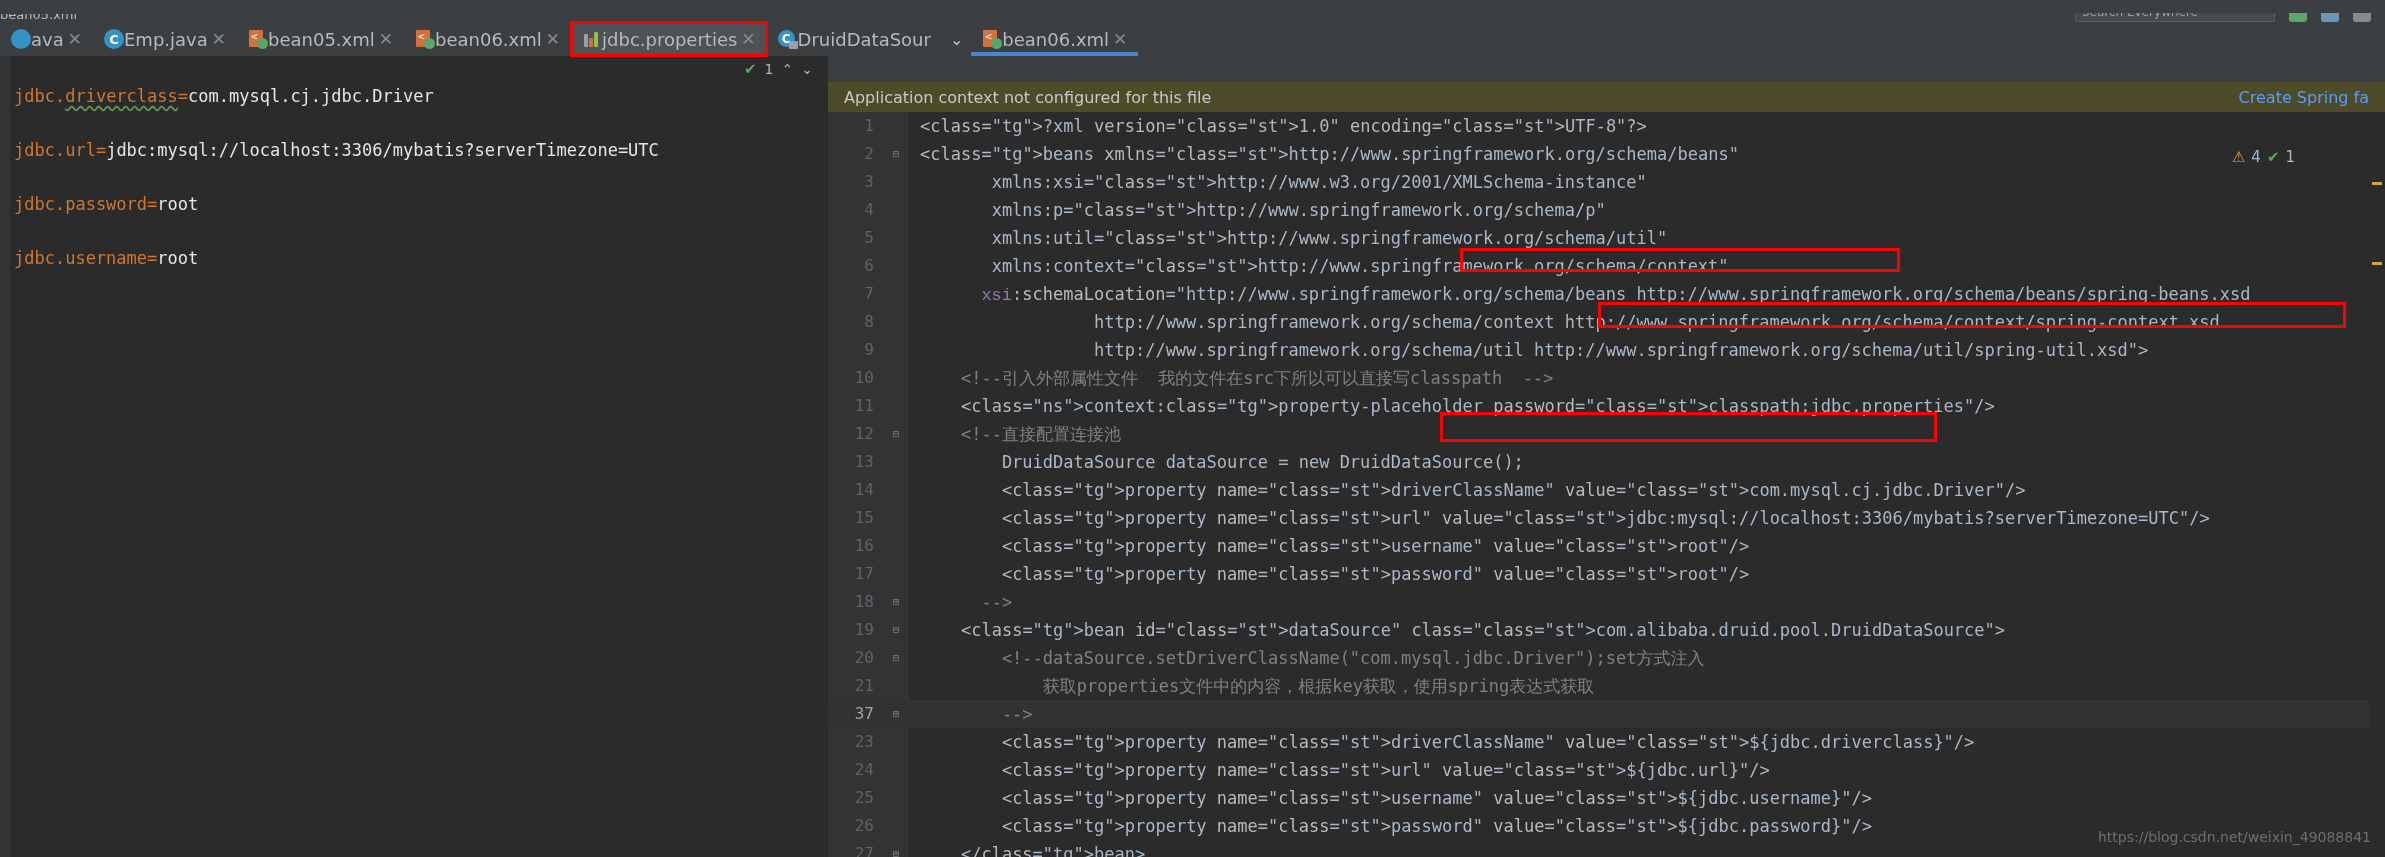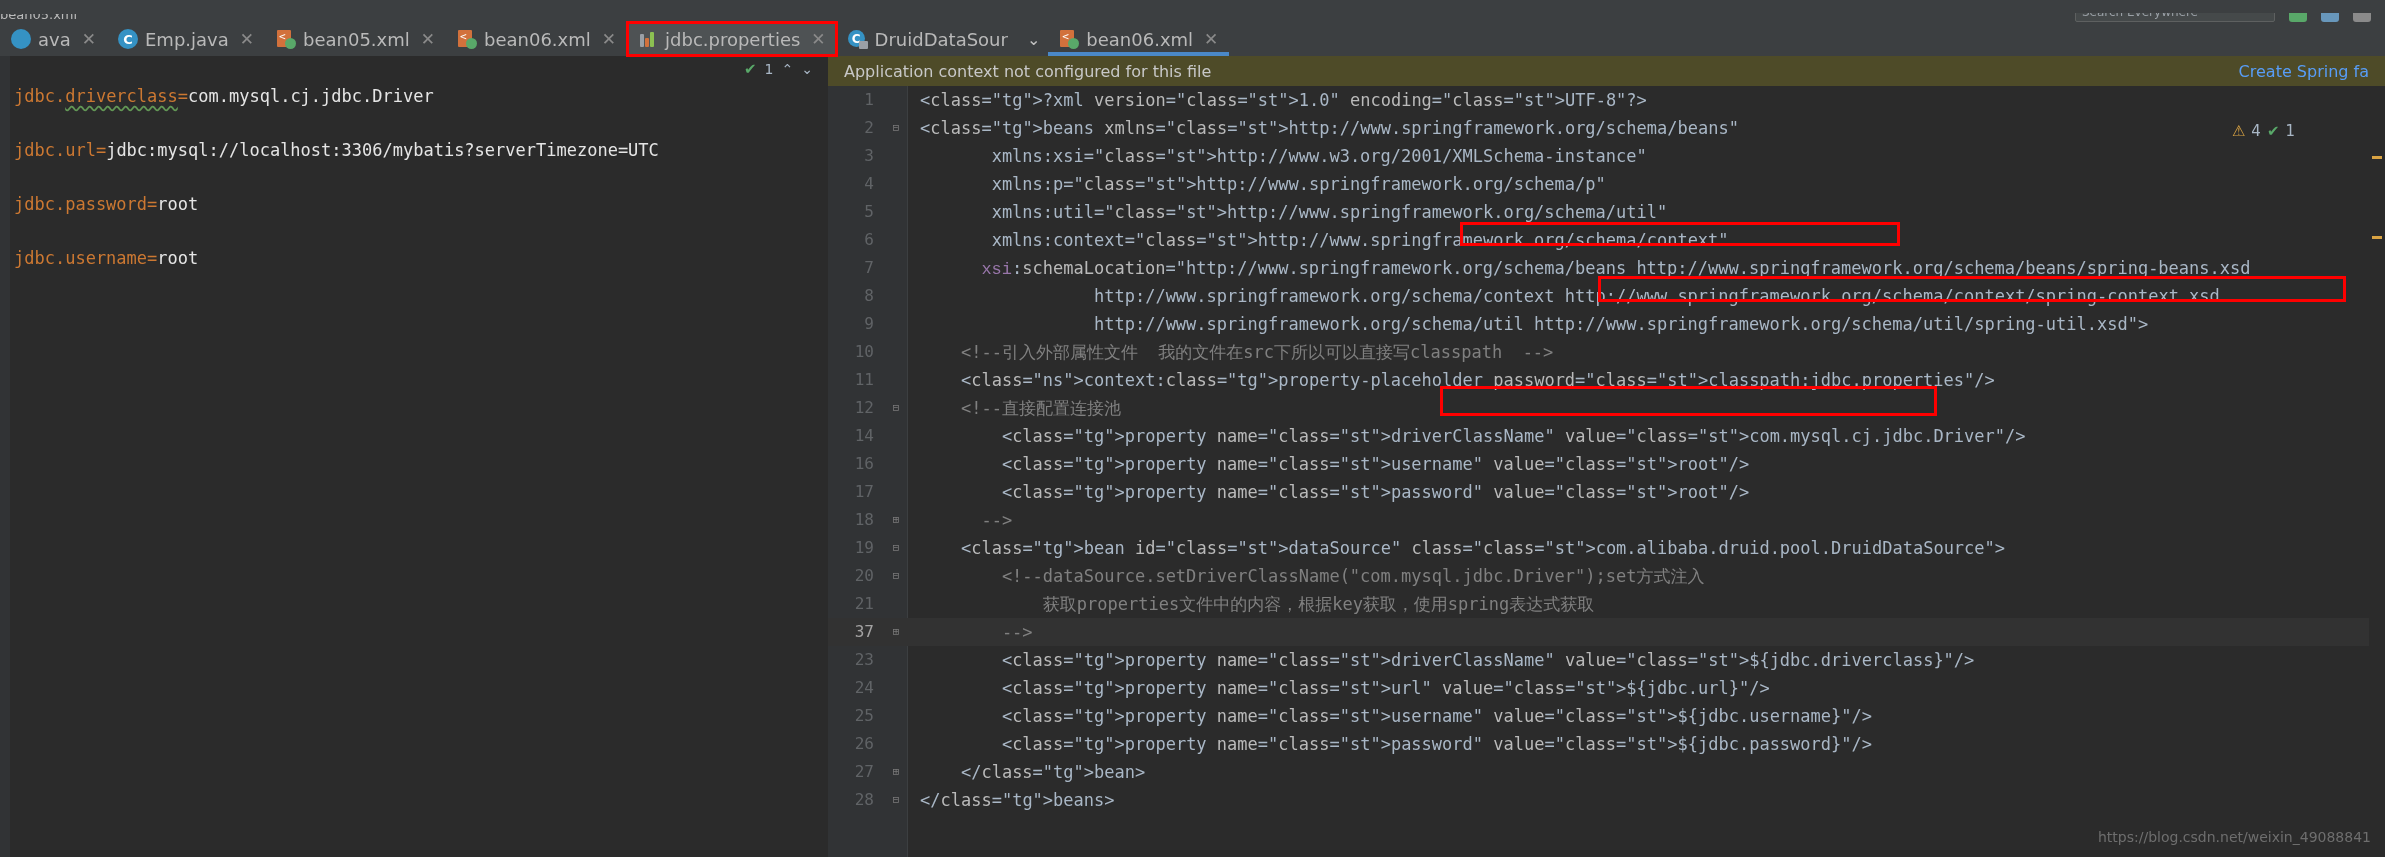--- a/index.html
+++ b/index.html
@@ -34,21 +34,21 @@
     white-space: nowrap; overflow: hidden;
   }
   .tr-ico { width: 18px; height: 18px; border-radius: 3px; }
 
   
   .tabbar {
     position: absolute; top: 22px; left: 0; width: 2385px; height: 34px;
     background: #3c3f41; display: flex; align-items: stretch;
   }
   .tab {
-    display: flex; align-items: center; gap: 7px;
+    display: flex; align-items: center; gap: 0;
     padding: 0 11px; height: 34px; position: relative;
     font-size: 18px; color: #b9b9b9; white-space: nowrap;
     cursor: default;
   }
   .tab.active-left { background: #4e5254; }
   .tab.active-right { background: #3c3f41; }
   .tab.active-right::after {
     content: ""; position: absolute; left: 0; right: 0; bottom: 0;
     height: 4px; background: #4a88c7;
   }
@@ -93,21 +93,21 @@
     background: #9aa0a6; border-radius: 1px;
   }
   .tab-chev { color: #c0c0c0; font-size: 16px; padding: 0 8px; display: flex; align-items: center; }
 
   
   .editors {
     position: absolute; top: 56px; left: 0; width: 2385px; height: 801px;
     display: flex;
   }
   .pane-left { width: 828px; position: relative; background: #2b2b2b; border-right: 1px solid #2b2b2b; }
-  .pane-right { flex: 1; position: relative; background: #7f1d1d; }
+  .pane-right { flex: 1; position: relative; background: #7f1d1d; margin-top: 26px; }
 
   
   .prop-gutter {
     position: absolute; left: 0; top: 0; width: 10px; height: 100%; background: #313335;
   }
   .prop-code {
     position: absolute; left: 14px; top: 0; right: 140px;
     font-family: "DejaVu Sans Mono", monospace; font-size: 17px; line-height: 27px;
     white-space: pre;
   }
@@ -305,21 +305,23 @@
             <div class="line"><span class="lnum">3</span><span class="ltext">       xmlns:xsi="<span <span="" class="at">class</span>="st"&gt;http://www.w3.org/2001/XMLSchema-instance</span>"</div>
             <div class="line"><span class="lnum">4</span><span class="ltext">       xmlns:p="<span <span="" class="at">class</span>="st"&gt;http://www.springframework.org/schema/p</span>"</div>
             <div class="line"><span class="lnum">5</span><span class="ltext">       xmlns:util="<span <span="" class="at">class</span>="st"&gt;http://www.springframework.org/schema/util</span>"</div>
             <div class="line"><span class="lnum">6</span><span class="ltext">       xmlns:context="<span <span="" class="at">class</span>="st"&gt;http://www.springframework.org/schema/context</span>"</div>
             <div class="line"><span class="lnum">7</span><span class="ltext">      <span class="ns">xsi</span>:<span class="at">schemaLocation</span>="http://www.springframework.org/schema/beans http://www.springframework.org/schema/beans/spring-beans.xsd</span></div>
             <div class="line"><span class="lnum">8</span><span class="ltext">                 http://www.springframework.org/schema/context http://www.springframework.org/schema/context/spring-context.xsd</span></div>
             <div class="line"><span class="lnum">9</span><span class="ltext">                 http://www.springframework.org/schema/util http://www.springframework.org/schema/util/spring-util.xsd"&gt;</span></div>
             <div class="line"><span class="lnum">10</span><span class="ltext"><span class="cm">    &lt;!--引入外部属性文件  我的文件在src下所以可以直接写classpath  --&gt;</span></span></div>
             <div class="line"><span class="lnum">11</span><span class="ltext">    &lt;<span <span="" class="at">class</span>="ns"&gt;context</span>:<span <span="" class="at">class</span>="tg"&gt;property-placeholder <span class="at">password</span>="<span <span="" class="at">class</span>="st"&gt;classpath:jdbc.properties"/&gt;</div>
             <div class="line"><span class="lnum">12</span><span class="fold">⊟</span><span class="ltext"><span class="cm">    &lt;!--直接配置连接池</span></span></div>
+            <div class="line"><span class="lnum">13</span><span class="ltext">        DruidDataSource dataSource = new DruidDataSource();</span></div>
             <div class="line"><span class="lnum">14</span><span class="ltext">        &lt;<span <span="" class="at">class</span>="tg"&gt;property</span> <span class="at">name</span>="<span <span="" class="at">class</span>="st"&gt;driverClassName" <span class="at">value</span>="<span <span="" class="at">class</span>="st"&gt;com.mysql.cj.jdbc.Driver"/&gt;</div>
+            <div class="line"><span class="lnum">15</span><span class="ltext">        &lt;<span <span="" class="at">class</span>="tg"&gt;property</span> <span class="at">name</span>="<span <span="" class="at">class</span>="st"&gt;url" <span class="at">value</span>="<span <span="" class="at">class</span>="st"&gt;jdbc:mysql://localhost:3306/mybatis?serverTimezone=UTC"/&gt;</div>
             <div class="line"><span class="lnum">16</span><span class="ltext">        &lt;<span <span="" class="at">class</span>="tg"&gt;property</span> <span class="at">name</span>="<span <span="" class="at">class</span>="st"&gt;username" <span class="at">value</span>="<span <span="" class="at">class</span>="st"&gt;root"/&gt;</div>
             <div class="line"><span class="lnum">17</span><span class="ltext">        &lt;<span <span="" class="at">class</span>="tg"&gt;property</span> <span class="at">name</span>="<span <span="" class="at">class</span>="st"&gt;password" <span class="at">value</span>="<span <span="" class="at">class</span>="st"&gt;root"/&gt;</div>
             <div class="line"><span class="lnum">18</span><span class="fold">⊞</span><span class="ltext"><span class="cm">      --&gt;</span></span></div>
             <div class="line"><span class="lnum">19</span><span class="fold">⊟</span><span class="ltext">    &lt;<span <span="" class="at">class</span>="tg"&gt;bean</span> <span class="at">id</span>="<span <span="" class="at">class</span>="st"&gt;dataSource" <span class="at">class</span>="<span <span="" class="at">class</span>="st"&gt;com.alibaba.druid.pool.DruidDataSource"&gt;</div>
             <div class="line"><span class="lnum">20</span><span class="fold">⊟</span><span class="ltext"><span class="cm">        &lt;!--dataSource.setDriverClassName("com.mysql.jdbc.Driver");set方式注入</span></span></div>
             <div class="line"><span class="lnum">21</span><span class="ltext"><span class="cm">            获取properties文件中的内容，根据key获取，使用spring表达式获取</span></span></div>
             <div class="line cur"><span class="lnum">37</span><span class="fold">⊞</span><span class="ltext"><span class="cm">        --&gt;</span></span></div>
             <div class="line"><span class="lnum">23</span><span class="ltext">        &lt;<span <span="" class="at">class</span>="tg"&gt;property</span> <span class="at">name</span>="<span <span="" class="at">class</span>="st"&gt;driverClassName" <span class="at">value</span>="<span <span="" class="at">class</span>="st"&gt;${jdbc.driverclass}"/&gt;</div>
             <div class="line"><span class="lnum">24</span><span class="ltext">        &lt;<span <span="" class="at">class</span>="tg"&gt;property</span> <span class="at">name</span>="<span <span="" class="at">class</span>="st"&gt;url" <span class="at">value</span>="<span <span="" class="at">class</span>="st"&gt;${jdbc.url}"/&gt;</div>
             <div class="line"><span class="lnum">25</span><span class="ltext">        &lt;<span <span="" class="at">class</span>="tg"&gt;property</span> <span class="at">name</span>="<span <span="" class="at">class</span>="st"&gt;username" <span class="at">value</span>="<span <span="" class="at">class</span>="st"&gt;${jdbc.username}"/&gt;</div>

